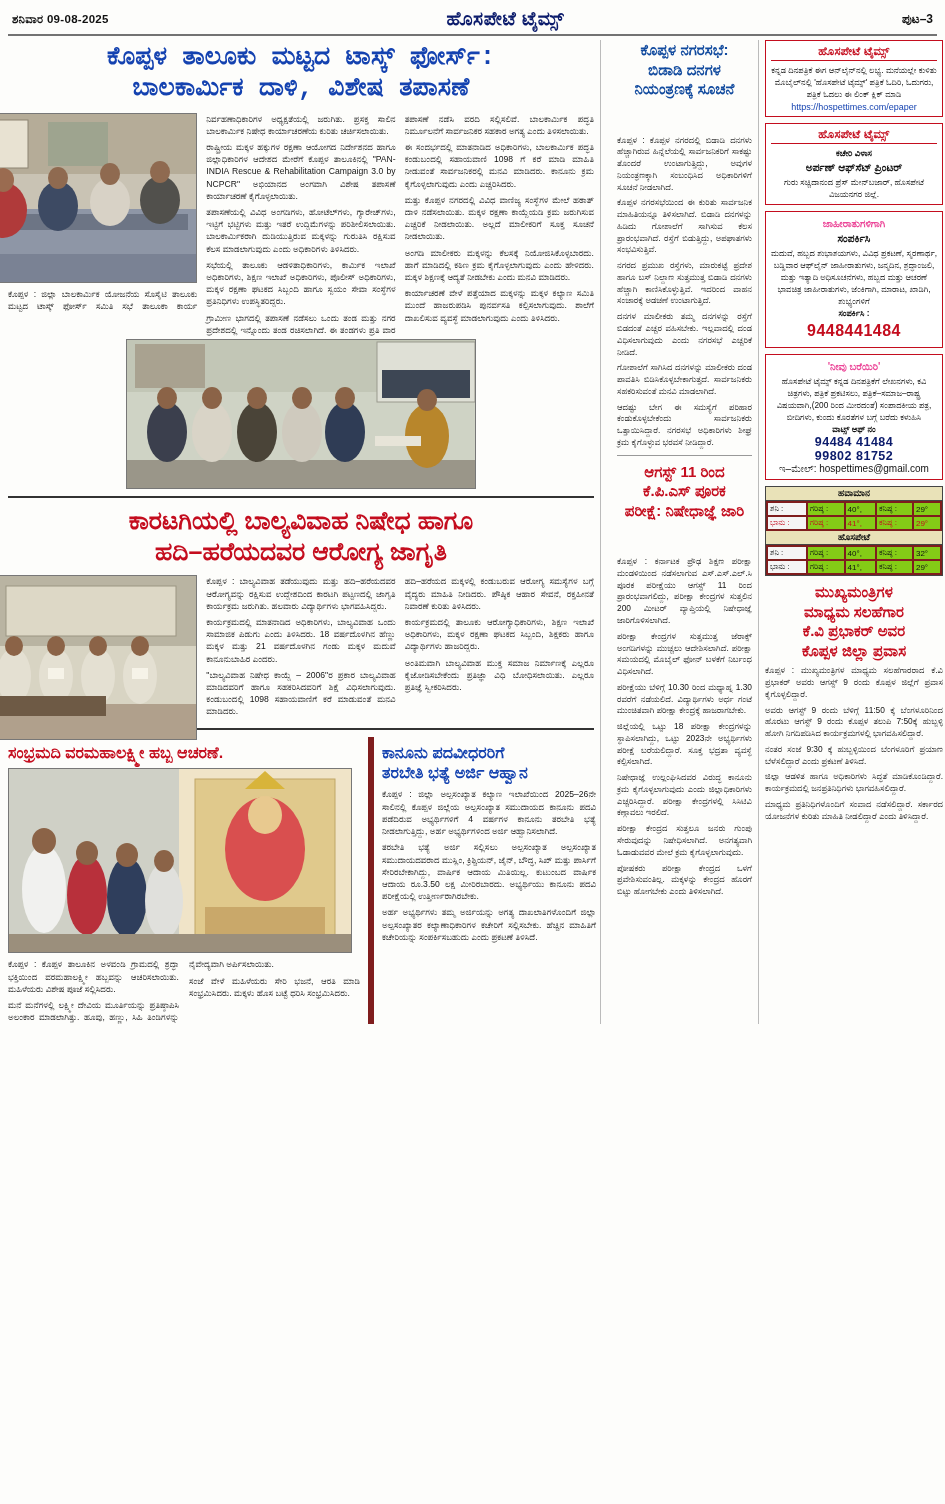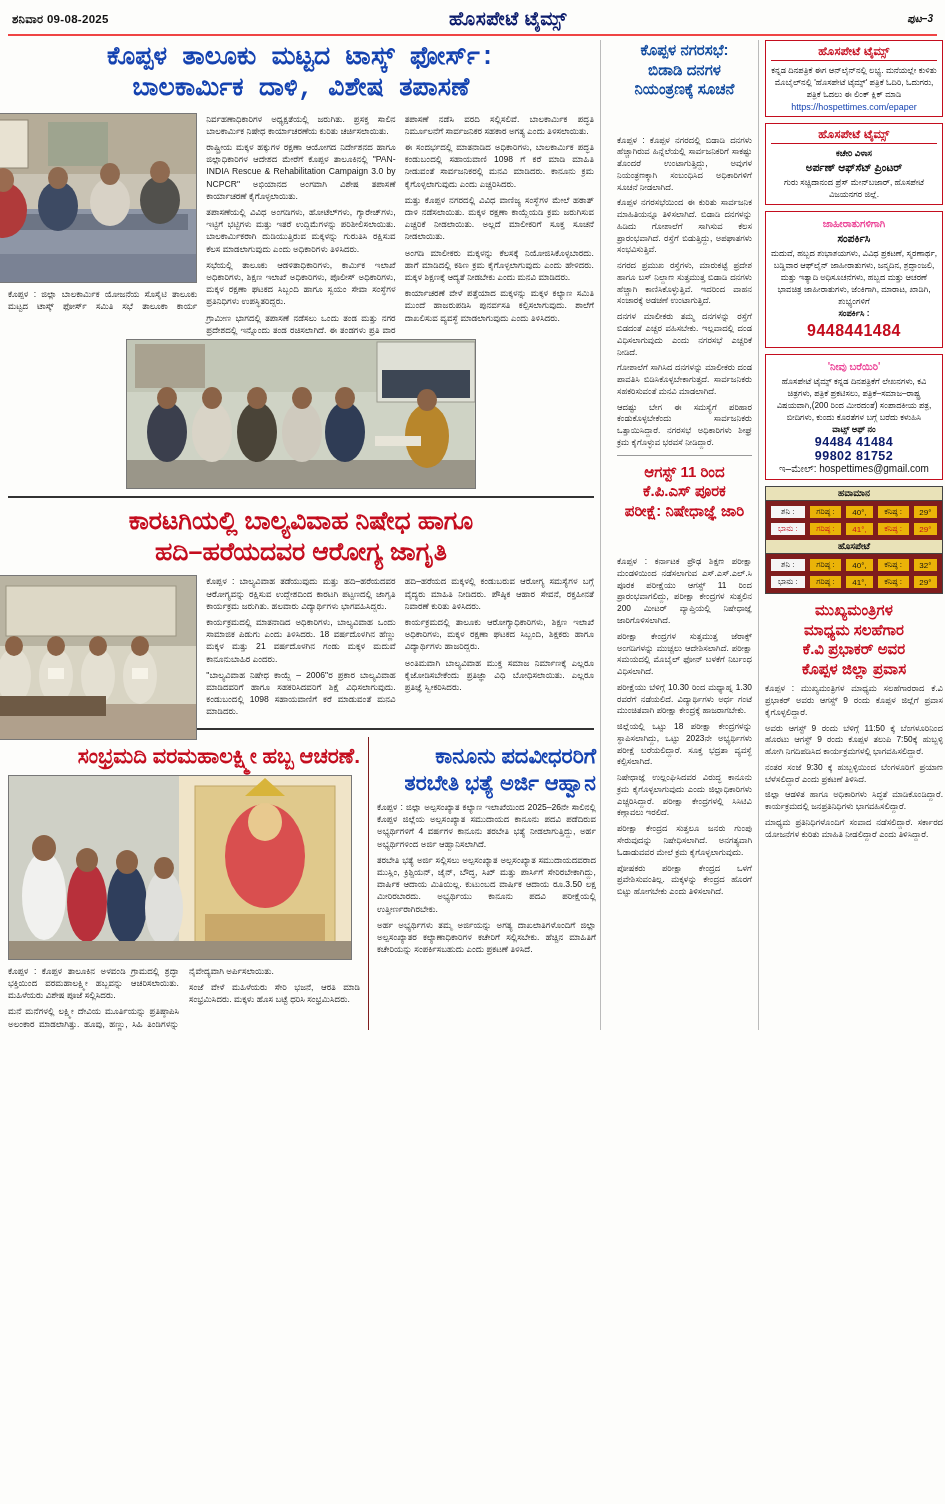--- a/index.html
+++ b/index.html
@@ -16,29 +16,29 @@
     width: 945px;
     height: 1504px;
     padding: 6px 8px;
     position: relative;
   }
   
   .masthead {
     display: flex;
     align-items: center;
     justify-content: space-between;
-    border-bottom: 2px solid #ef4444;
+    border-bottom: 2px solid #737373;
     padding: 2px 4px 4px 4px;
     margin-bottom: 4px;
   }
   .masthead .date { font-size: 11.5px; font-weight: bold; letter-spacing: .3px; }
   .masthead .title {
     font-size: 19px; font-weight: bold; color: #0b1b6b; letter-spacing: .5px;
   }
-  .masthead .page-no { font-size: 10px; font-weight: bold; font-style: italic; }
+  .masthead .page-no { font-size: 12px; font-weight: bold; }
   
   .grid {
     display: grid;
     grid-template-columns: 586px 152px 185px;
     gap: 6px;
   }
   .colmain { }
   .colmid { border-left: 1px solid #bbb; padding-left: 16px; }
   .colright { border-left: 1px solid #bbb; padding-left: 6px; }
 
@@ -64,23 +64,23 @@
   h2.head-mid {
     font-size: 15px;
     line-height: 1.3;
     color: #114a9e;
     text-align: center;
     font-weight: bold;
     margin: 0 0 5px 0;
   }
   h2.head-mid.red { color: #c40d1e; }
   h2.sub-head {
-    font-size: 21px;
+    font-size: 16px;
     color: #c40d1e;
-    text-align: right;
+    text-align: left;
     font-weight: bold;
     margin: 6px 0 5px 0;
     line-height: 1.25;
   }
   h2.sub-head.blue { color: #1442b0; }
 
   .rule { border-top: 1px solid #999; margin: 6px 0; }
   .rule-thick { border-top: 2px solid #333; margin: 7px 0; }
 
   
@@ -123,28 +123,28 @@
   }
   .ad .txt { font-size: 8.3px; line-height: 1.45; color: #111; }
   .ad .link { font-size: 9px; color: #1442b0; word-break: break-all; margin-top: 2px; }
   .ad .big-num { font-size: 16px; font-weight: bold; color: #c40d1e; margin: 3px 0; letter-spacing: .5px; }
   .ad .headline2 { font-size: 10px; font-weight: bold; color: #ec4899; margin: 2px 0; }
   .ad .headline3 { font-size: 10.5px; font-weight: bold; color: #111; margin: 2px 0; }
   .ad .phone { font-size: 12.5px; font-weight: bold; color: #0b1b6b; letter-spacing: .5px; }
   .ad .mail { font-size: 10px; color: #111; }
 
   
-  .weather { border: 1px solid #444; margin-bottom: 6px; background: #eab308; }
+  .weather { border: 1px solid #444; margin-bottom: 6px; background: #84cc16; }
   .weather .wtitle {
     background: #e9e2b8; text-align: center; font-size: 9px; font-weight: bold;
     border-bottom: 1px solid #444; padding: 1px 0;
   }
   .weather table { width: 100%; border-collapse: collapse; }
   .weather td {
-    border: 5px solid #7f1d1d; font-size: 8px; padding: 1px 2px; text-align: center;
+    border: 2px solid #7f1d1d; font-size: 8px; padding: 1px 2px; 
   }
   .weather td.lbl { background: #f5f5f5; }
   .weather .rowhighlight td { color: #c40d1e; }
 
   .mid-block { margin-bottom: 5px; margin-top: 36px; }
   .bold { font-weight: bold; }
 
   
   .bottom-grid {
     display: grid;
@@ -302,21 +302,21 @@
               <rect x="0" y="165" width="344" height="20" fill="#9b8f7c"></rect>
             </svg>
           </figure>
           <div class="cols2">
             <p class="body">ಕೊಪ್ಪಳ : ಕೊಪ್ಪಳ ತಾಲೂಕಿನ ಅಳವಂಡಿ ಗ್ರಾಮದಲ್ಲಿ ಶ್ರದ್ಧಾ ಭಕ್ತಿಯಿಂದ ವರಮಹಾಲಕ್ಷ್ಮೀ ಹಬ್ಬವನ್ನು ಆಚರಿಸಲಾಯಿತು. ಮಹಿಳೆಯರು ವಿಶೇಷ ಪೂಜೆ ಸಲ್ಲಿಸಿದರು.</p>
             <p class="body">ಮನೆ ಮನೆಗಳಲ್ಲಿ ಲಕ್ಷ್ಮೀ ದೇವಿಯ ಮೂರ್ತಿಯನ್ನು ಪ್ರತಿಷ್ಠಾಪಿಸಿ ಅಲಂಕಾರ ಮಾಡಲಾಗಿತ್ತು. ಹೂವು, ಹಣ್ಣು, ಸಿಹಿ ತಿಂಡಿಗಳನ್ನು ನೈವೇದ್ಯವಾಗಿ ಅರ್ಪಿಸಲಾಯಿತು.</p>
             <p class="body">ಸಂಜೆ ವೇಳೆ ಮಹಿಳೆಯರು ಸೇರಿ ಭಜನೆ, ಆರತಿ ಮಾಡಿ ಸಂಭ್ರಮಿಸಿದರು. ಮಕ್ಕಳು ಹೊಸ ಬಟ್ಟೆ ಧರಿಸಿ ಸಂಭ್ರಮಿಸಿದರು.</p>
           </div>
         </div>
 
-        <div style="border-left:1px solid #7f1d1d;padding-left:8px;">
+        <div style="border-left:6px solid #7f1d1d;padding-left:8px;">
           <h2 class="sub-head blue" style="white-space:pre-line">ಕಾನೂನು ಪದವೀಧರರಿಗೆ
 ತರಬೇತಿ ಭತ್ಯೆ ಅರ್ಜಿ ಆಹ್ವಾನ</h2>
           <p class="body">ಕೊಪ್ಪಳ : ಜಿಲ್ಲಾ ಅಲ್ಪಸಂಖ್ಯಾತ ಕಲ್ಯಾಣ ಇಲಾಖೆಯಿಂದ 2025–26ನೇ ಸಾಲಿನಲ್ಲಿ ಕೊಪ್ಪಳ ಜಿಲ್ಲೆಯ ಅಲ್ಪಸಂಖ್ಯಾತ ಸಮುದಾಯದ ಕಾನೂನು ಪದವಿ ಪಡೆದಿರುವ ಅಭ್ಯರ್ಥಿಗಳಿಗೆ 4 ವರ್ಷಗಳ ಕಾನೂನು ತರಬೇತಿ ಭತ್ಯೆ ನೀಡಲಾಗುತ್ತಿದ್ದು, ಅರ್ಹ ಅಭ್ಯರ್ಥಿಗಳಿಂದ ಅರ್ಜಿ ಆಹ್ವಾನಿಸಲಾಗಿದೆ.</p>
           <p class="body">ತರಬೇತಿ ಭತ್ಯೆ ಅರ್ಜಿ ಸಲ್ಲಿಸಲು ಅಲ್ಪಸಂಖ್ಯಾತ ಅಲ್ಪಸಂಖ್ಯಾತ ಸಮುದಾಯದವರಾದ ಮುಸ್ಲಿಂ, ಕ್ರಿಶ್ಚಿಯನ್, ಜೈನ್, ಬೌದ್ಧ, ಸಿಖ್ ಮತ್ತು ಪಾರ್ಸಿಗೆ ಸೇರಿರಬೇಕಾಗಿದ್ದು, ವಾರ್ಷಿಕ ಆದಾಯ ಮಿತಿಯಿಲ್ಲ. ಕುಟುಂಬದ ವಾರ್ಷಿಕ ಆದಾಯ ರೂ.3.50 ಲಕ್ಷ ಮೀರಿರಬಾರದು. ಅಭ್ಯರ್ಥಿಯು ಕಾನೂನು ಪದವಿ ಪರೀಕ್ಷೆಯಲ್ಲಿ ಉತ್ತೀರ್ಣರಾಗಿರಬೇಕು.</p>
           <p class="body">ಅರ್ಹ ಅಭ್ಯರ್ಥಿಗಳು ತಮ್ಮ ಅರ್ಜಿಯನ್ನು ಅಗತ್ಯ ದಾಖಲಾತಿಗಳೊಂದಿಗೆ ಜಿಲ್ಲಾ ಅಲ್ಪಸಂಖ್ಯಾತರ ಕಲ್ಯಾಣಾಧಿಕಾರಿಗಳ ಕಚೇರಿಗೆ ಸಲ್ಲಿಸಬೇಕು. ಹೆಚ್ಚಿನ ಮಾಹಿತಿಗೆ ಕಚೇರಿಯನ್ನು ಸಂಪರ್ಕಿಸಬಹುದು ಎಂದು ಪ್ರಕಟಣೆ ತಿಳಿಸಿದೆ.</p>
         </div>
       </div>
     </div>
 
     <div class="colmid">

